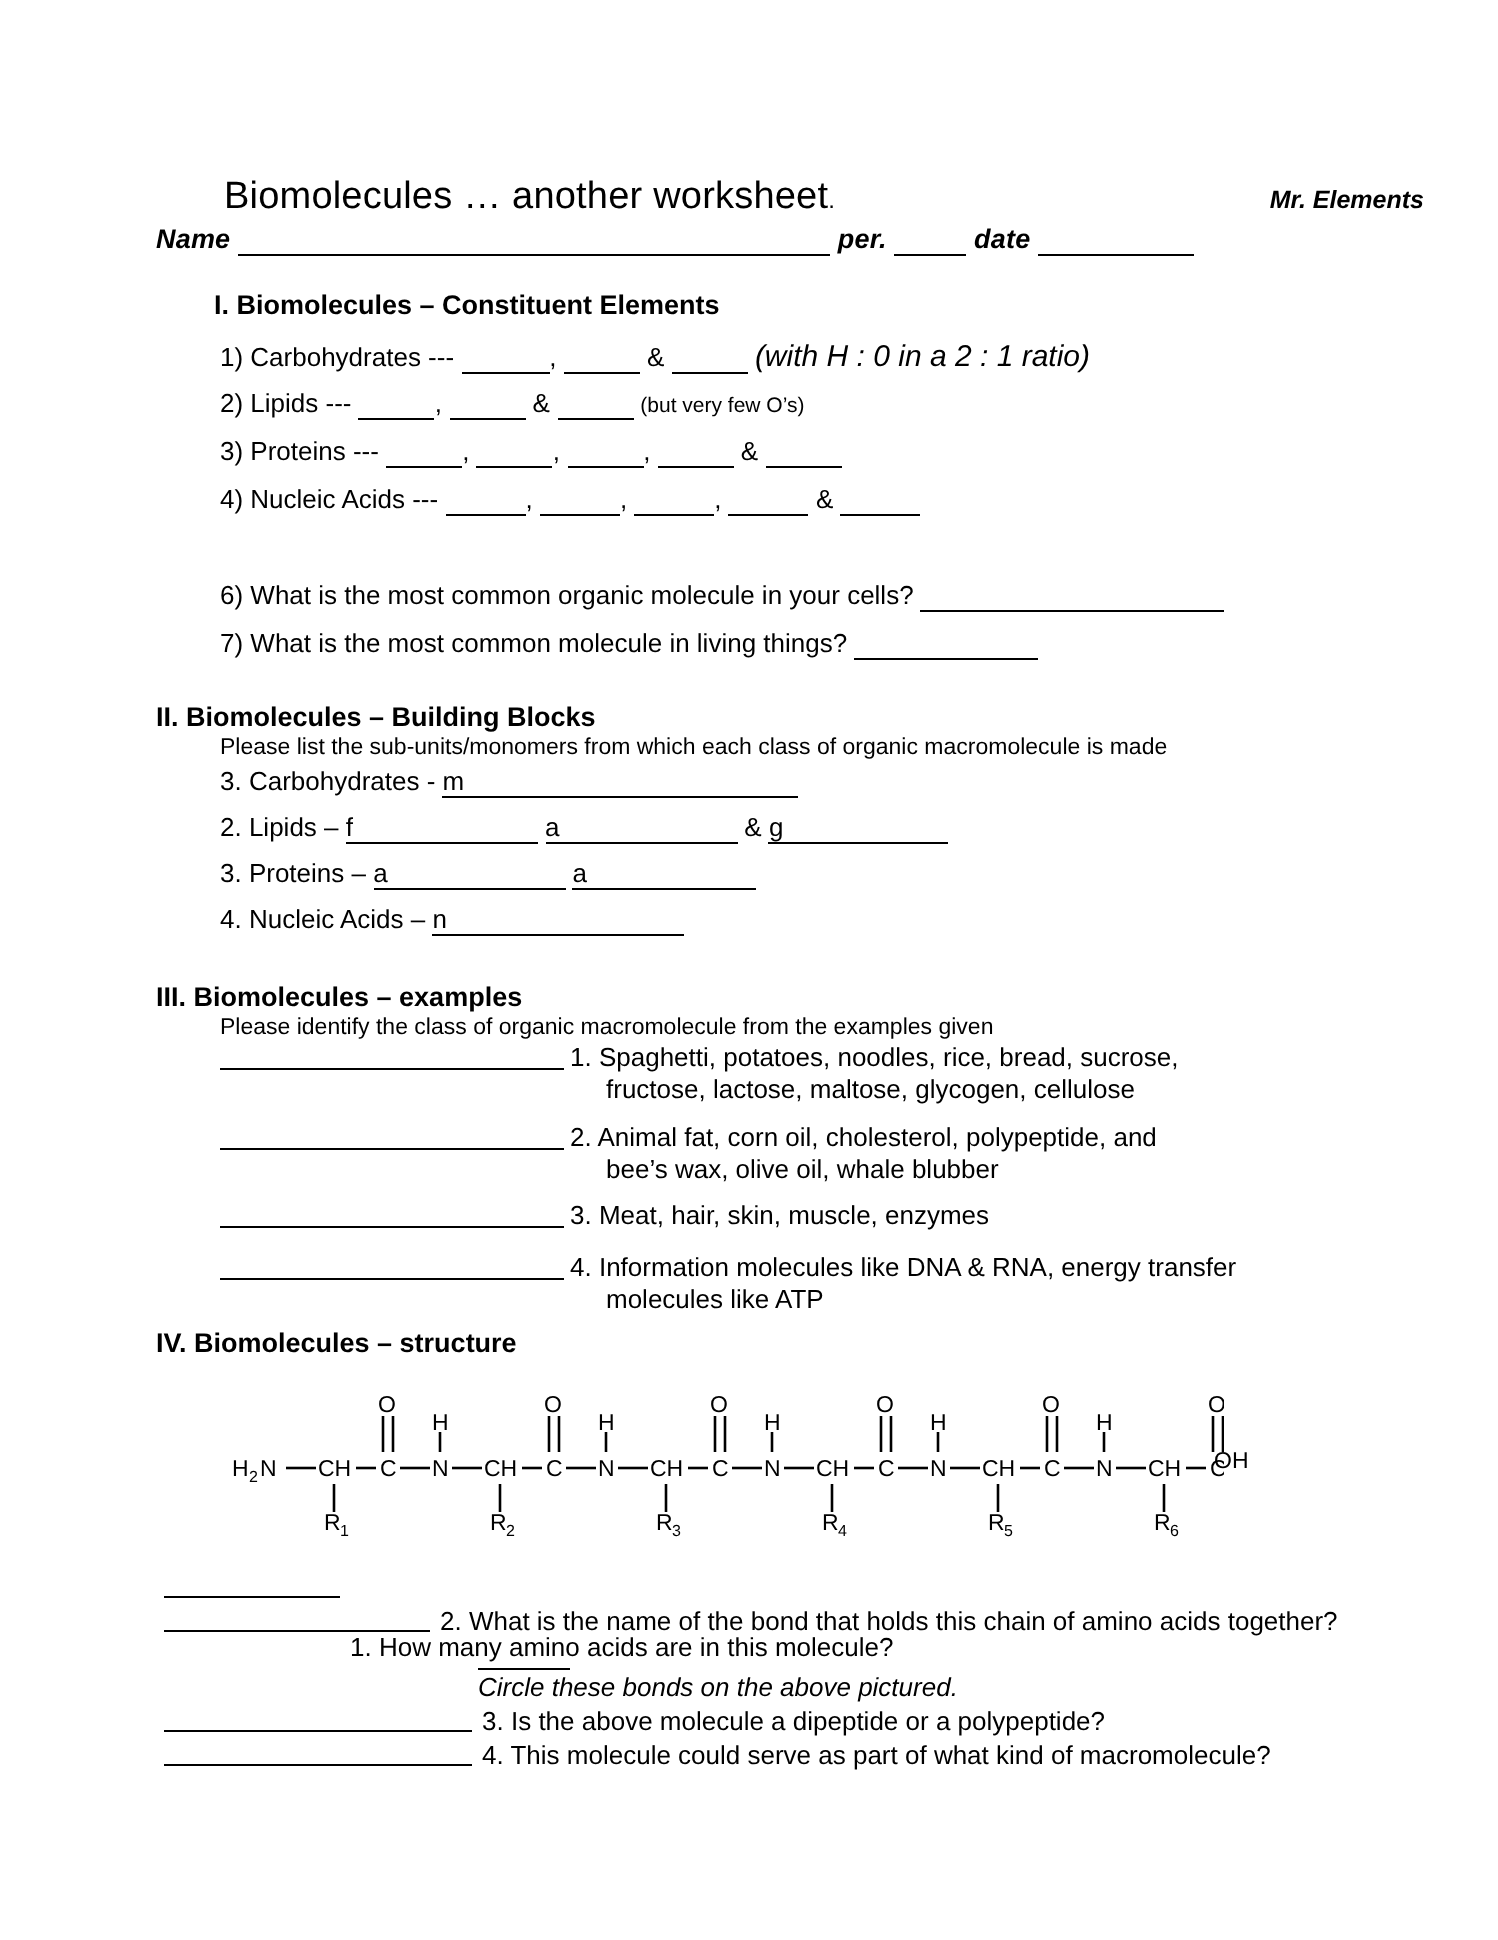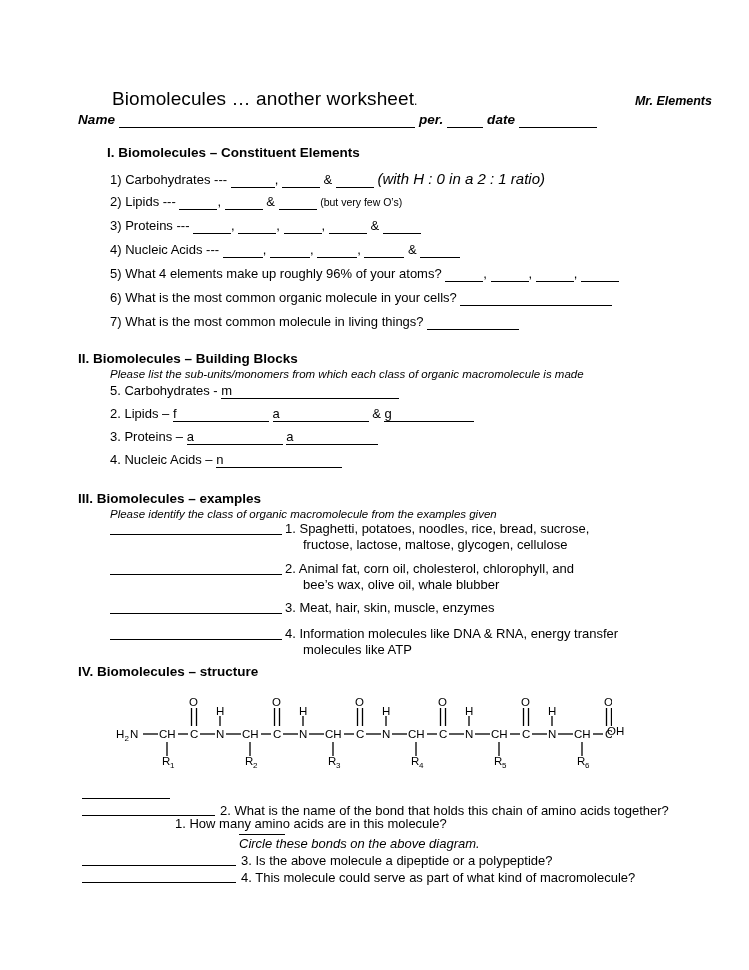--- a/index.html
+++ b/index.html
@@ -75,21 +75,20 @@
     position: absolute;
     left: 78px;
     font-size: 13.5px;
     font-weight: bold;
     white-space: nowrap;
   }
   .sec-sub {
     position: absolute;
     left: 110px;
     font-size: 11.5px;
-    font-style: italic;
     white-space: nowrap;
   }
 
   
   .item {
     position: absolute;
     font-size: 13px;
     white-space: nowrap;
     line-height: 1.1;
   }
@@ -199,43 +198,36 @@
 
   <div class="item" style="left:110px; top:243px;">
     <span>4) Nucleic Acids ---</span>
     <span class="ut" style="width:40px;">&nbsp;</span>,
     <span class="ut" style="width:40px;">&nbsp;</span>,
     <span class="ut" style="width:40px;">&nbsp;</span>,
     <span class="ut" style="width:40px;">&nbsp;</span> &amp;
     <span class="ut" style="width:40px;">&nbsp;</span>
   </div>
 
-  <div class="item" style="left:110px; top:267px;">
-    <span>5) What 4 elements make up roughly 96% of your atoms?</span>
-    <span class="ut" style="width:38px;">&nbsp;</span>,
-    <span class="ut" style="width:38px;">&nbsp;</span>,
-    <span class="ut" style="width:38px;">&nbsp;</span>,
-    <span class="ut" style="width:38px;">&nbsp;</span>
-  </div>
 
   <div class="item" style="left:110px; top:291px;">
     <span>6) What is the most common organic molecule in your cells?</span>
     <span class="ut" style="width:152px;">&nbsp;</span>
   </div>
 
   <div class="item" style="left:110px; top:315px;">
     <span>7) What is the most common molecule in living things?</span>
     <span class="ut" style="width:92px;">&nbsp;</span>
   </div>
 
   <div class="sec-head" style="top:351px;">II. Biomolecules – Building Blocks</div>
   <div class="sec-sub" style="top:368px;">Please list the sub-units/monomers from which each class of organic macromolecule is made</div>
 
   <div class="bb" style="top:383px;">
-    <span>5. Carbohydrates -</span>
+    <span>3. Carbohydrates -</span>
     <span class="ut" style="min-width:178px;"><span>m</span></span>
   </div>
 
   <div class="bb" style="top:406px;">
     <span>2. Lipids –</span>
     <span class="ut" style="width:96px;"><span>f</span></span>
     <span class="ut" style="width:96px;"><span>a</span></span>
     <span>&amp;</span>
     <span class="ut" style="width:90px;"><span>g</span></span>
   </div>
@@ -257,21 +249,21 @@
   <div class="ex-blank" style="top:534px;"></div>
   <div class="ex-text" style="top:521px;">
     <span><span>1.</span>
     <span>Spaghetti, potatoes, noodles, rice, bread, sucrose,</span></span>
     <span class="cont">fructose, lactose, maltose, glycogen, cellulose</span>
   </div>
 
   <div class="ex-blank" style="top:574px;"></div>
   <div class="ex-text" style="top:561px;">
     <span><span>2.</span>
-    <span>Animal fat, corn oil, cholesterol, chlorophyll, and</span></span>
+    <span>Animal fat, corn oil, cholesterol, polypeptide, and</span></span>
     <span class="cont">bee’s wax, olive oil, whale blubber</span>
   </div>
 
   <div class="ex-blank" style="top:613px;"></div>
   <div class="ex-text" style="top:600px;">
     <span><span>3.</span>
     <span>Meat, hair, skin, muscle, enzymes</span></span>
   </div>
 
   <div class="ex-blank" style="top:639px;"></div>
@@ -401,21 +393,21 @@
   <div class="q-blank" style="left:82px; top:815px; width:133px;"></div>
   <div class="q-line" style="left:220px; top:803px;">
     <span>2.</span>
     <span>What is the name of the bond that holds this chain of amino acids together?</span>
   </div>
 
   <div class="q-line" style="left:239px; top:819px;">
     <span class="ut" style="width:46px;">&nbsp;</span>
   </div>
 
-  <div class="q-line" style="left:239px; top:836px; font-style:italic;">Circle these bonds on the above diagram.</div>
+  <div class="q-line" style="left:239px; top:836px; font-style:italic;">Circle these bonds on the above pictured.</div>
 
   <div class="q-blank" style="left:82px; top:865px; width:154px;"></div>
   <div class="q-line" style="left:241px; top:853px;">
     <span>3.</span>
     <span>Is the above molecule  a dipeptide or a polypeptide?</span>
   </div>
 
   <div class="q-blank" style="left:82px; top:882px; width:154px;"></div>
   <div class="q-line" style="left:241px; top:870px;">
     <span>4.</span>

